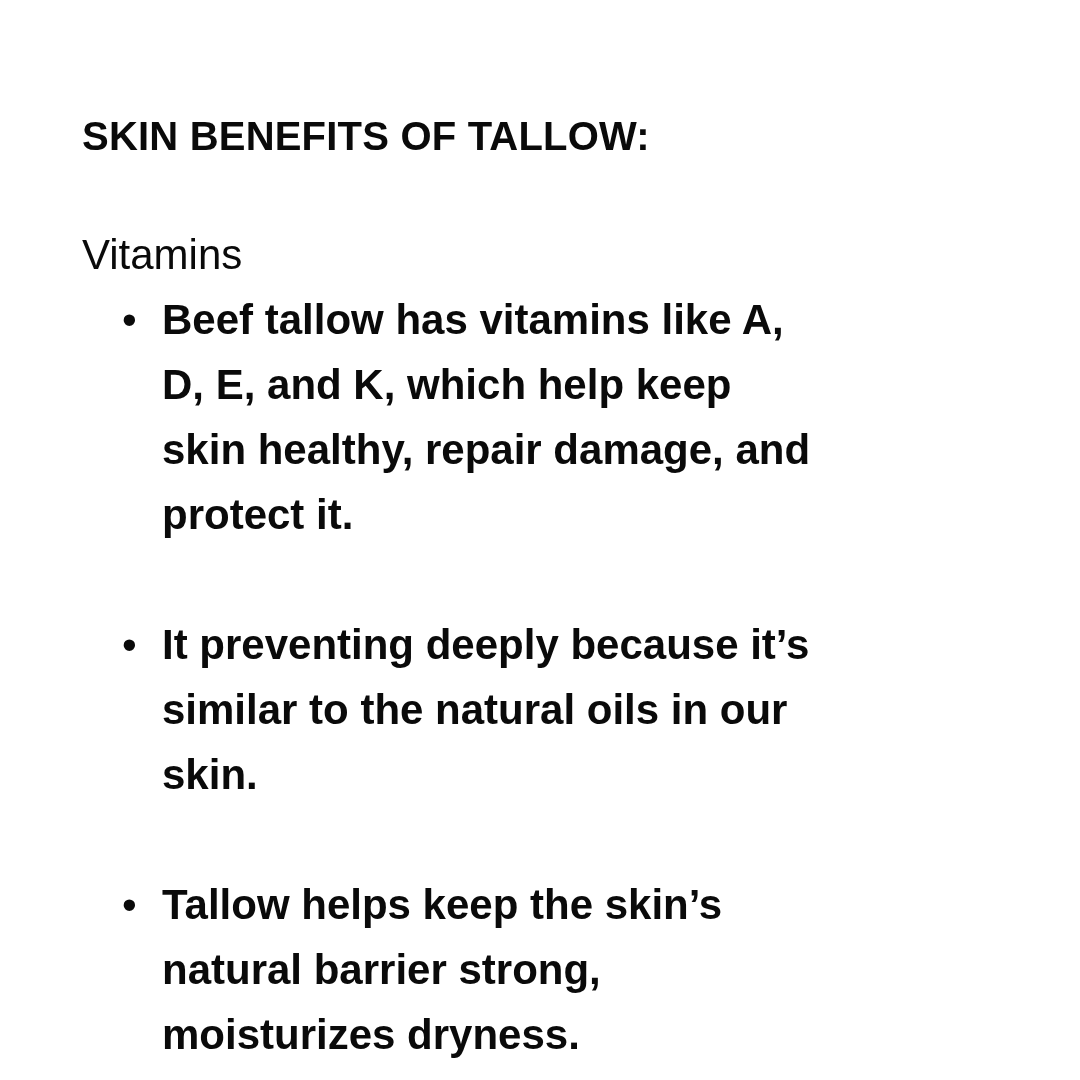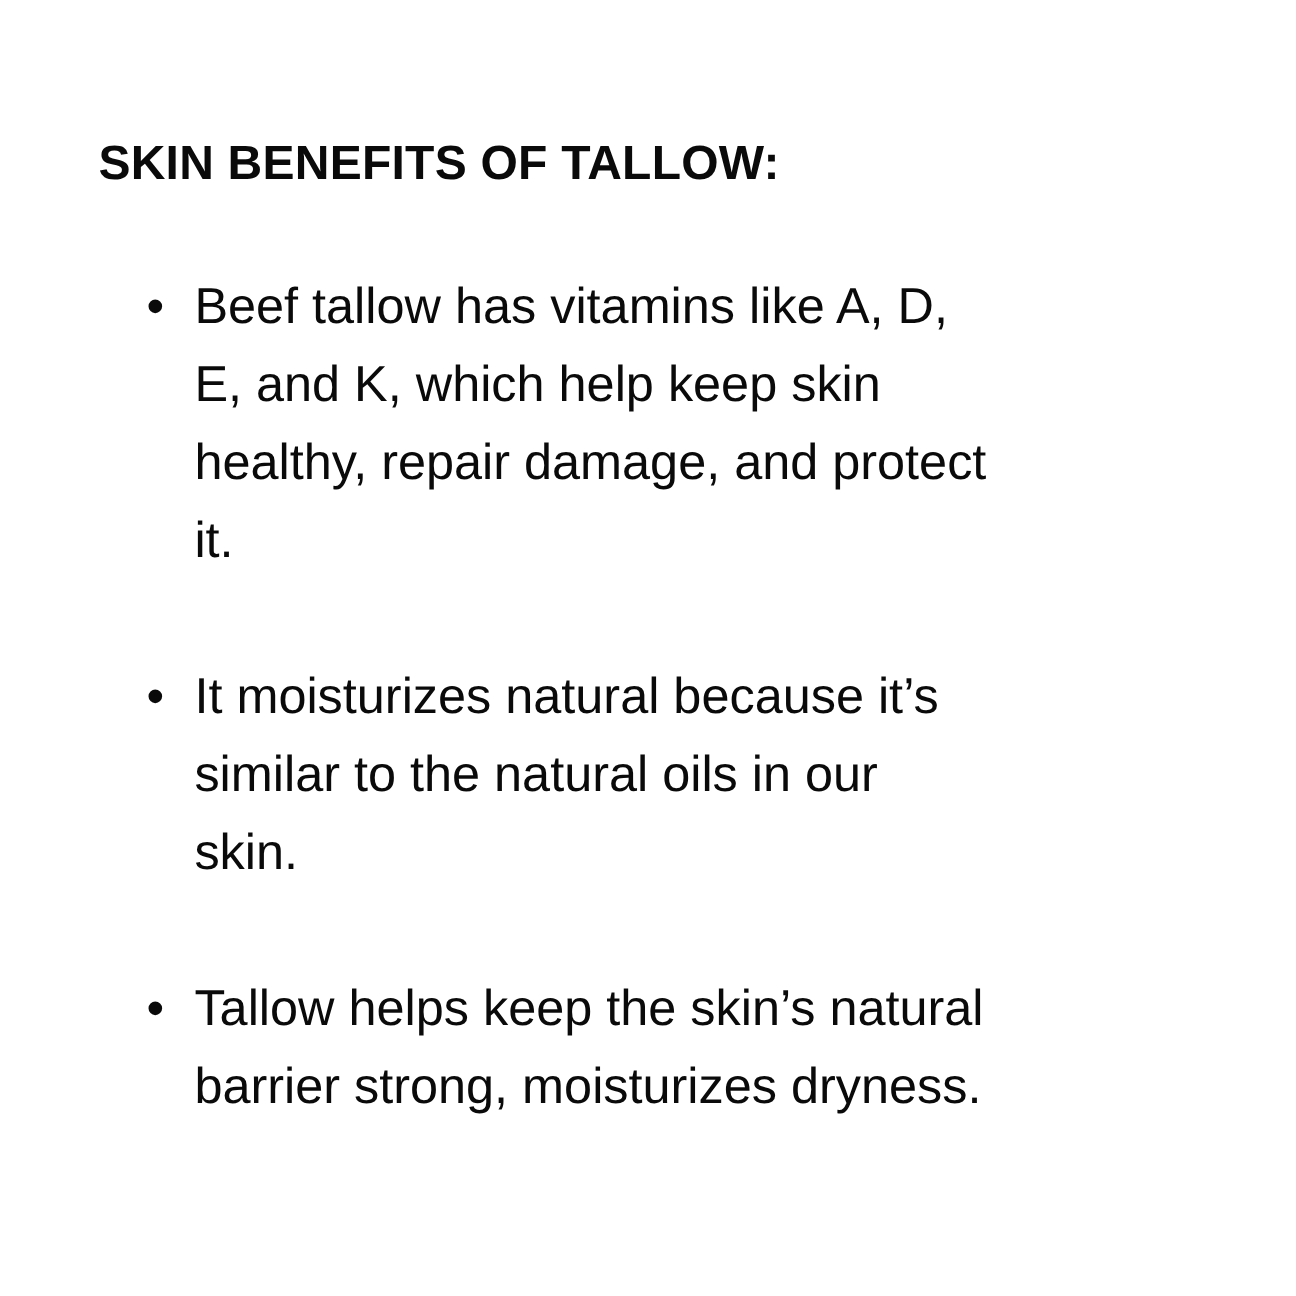--- a/index.html
+++ b/index.html
@@ -70,51 +70,53 @@
     top: 0;
     width: 20px;
     font-size: 42px;
     line-height: 65px;
     color: #0a0a0a;
     text-align: left;
   }
 
   .bullet-text {
     display: block;
+    font-weight: bold;
   }
 
   .gap-line {
     height: 65px;
   }
 </style>
 </head>
 <body>
 
 <div class="slide">
 
   <h1 class="slide-heading">SKIN BENEFITS OF TALLOW:</h1>
 
   <div class="section-spacer-top"></div>
 
   <div class="section">
+    <div class="section-title">Vitamins</div>
     <ul class="bullet-list">
       <li class="bullet-item">
         <span class="bullet-marker">•</span>
         <span class="bullet-text">Beef tallow has vitamins like A, D, E, and K, which help keep skin healthy, repair damage, and protect it.</span>
       </li>
     </ul>
   </div>
 
   <div class="gap-line"></div>
 
   <div class="section">
     <ul class="bullet-list">
       <li class="bullet-item">
         <span class="bullet-marker">•</span>
-        <span class="bullet-text">It moisturizes natural because it’s similar to the natural oils in our skin.</span>
+        <span class="bullet-text">It preventing deeply because it’s similar to the natural oils in our skin.</span>
       </li>
       <li class="gap-line"></li>
       <li class="bullet-item">
         <span class="bullet-marker">•</span>
         <span class="bullet-text">Tallow helps keep the skin’s natural barrier strong, moisturizes dryness.</span>
       </li>
     </ul>
   </div>
 
 </div>

